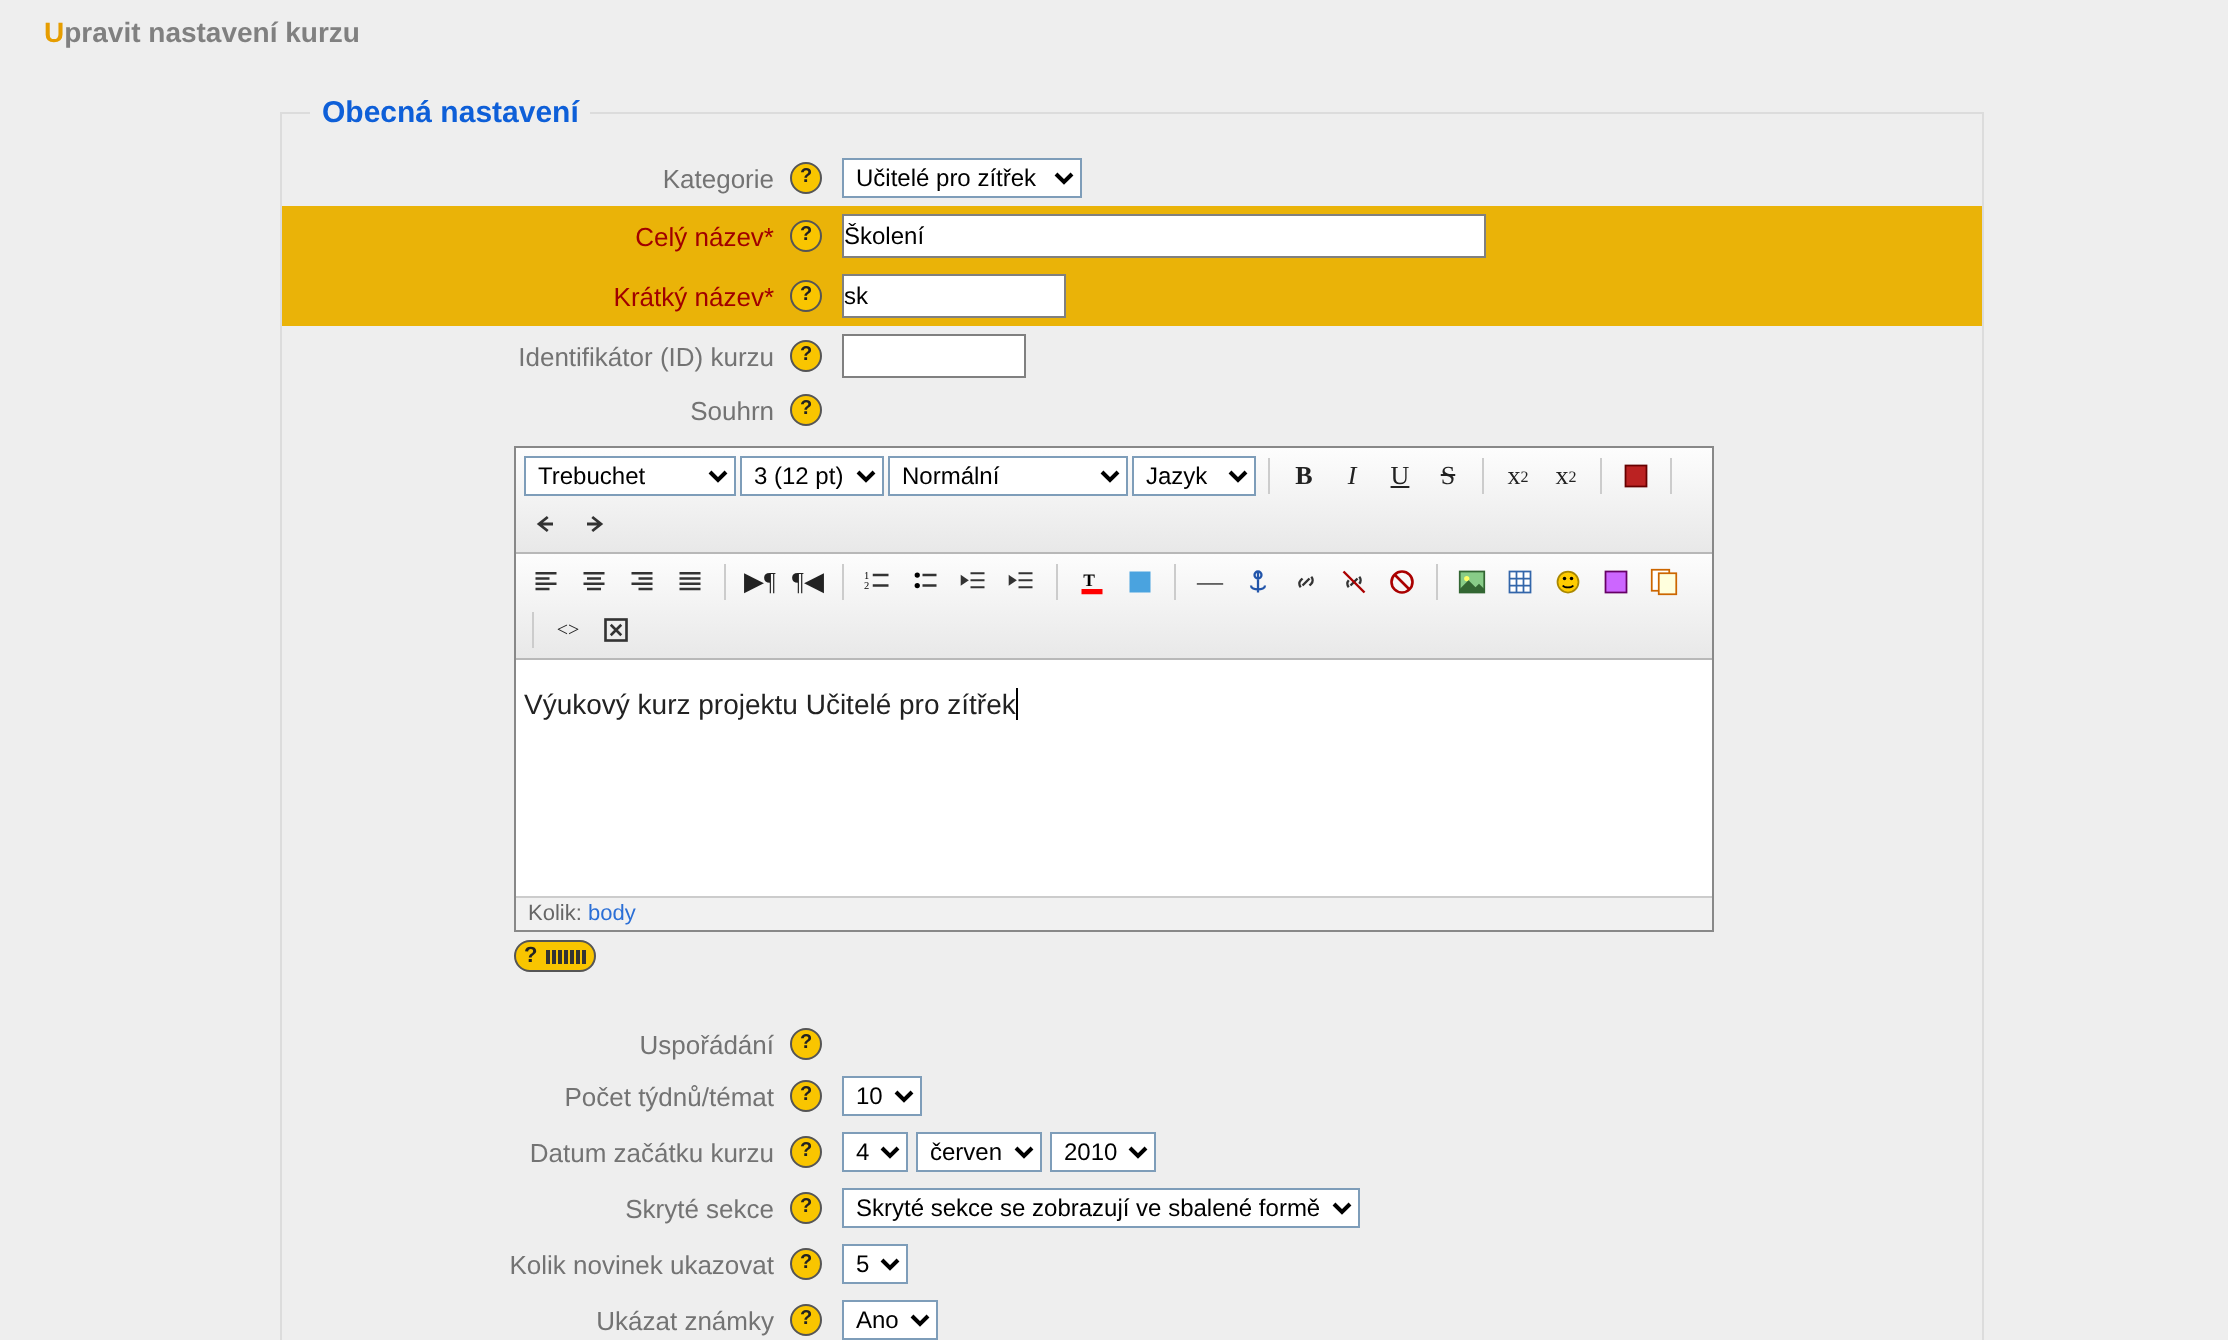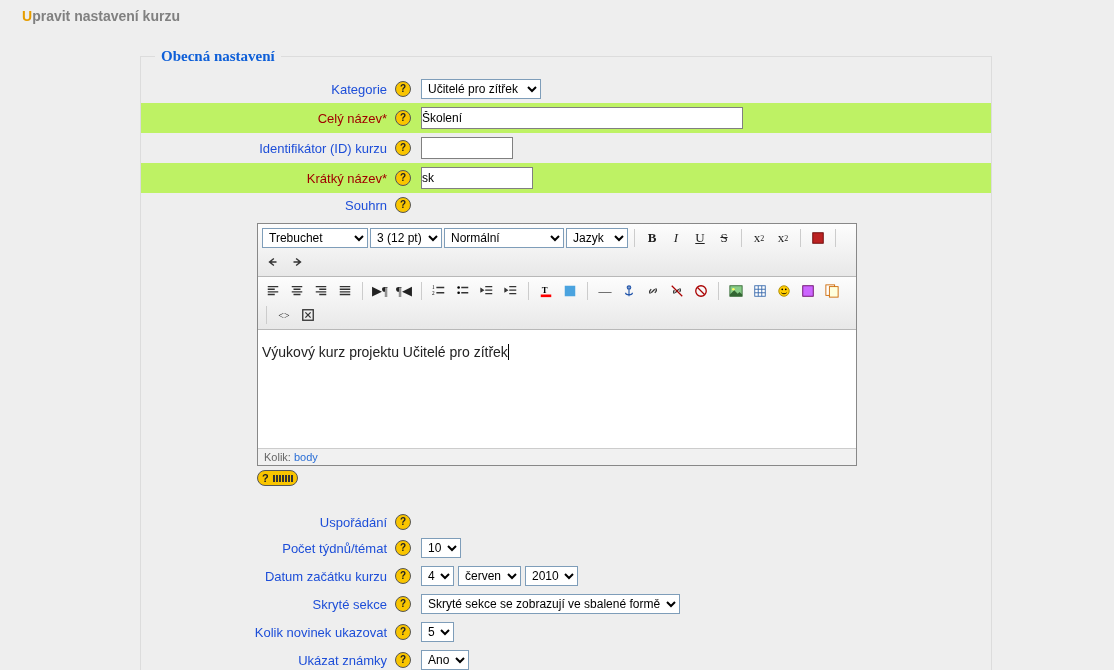--- a/index.html
+++ b/index.html
@@ -34,35 +34,34 @@
     border-radius: 0;
     padding: 0;
     margin: 0;
   }
   fieldset.section legend {
     color: #0e5fd8;
     font-weight: bold;
     font-size: 15px;
     padding: 0 6px;
     margin-left: 14px;
-    font-family: Liberation Serif, serif;
   }
   .row {
     display: flex;
     align-items: center;
     padding: 4px 0;
   }
   .row.hi {
-    background: #bef264;
+    background: #eab308;
   }
   .lbl {
     width: 246px;
     text-align: right;
     padding-right: 4px;
-    color: #1d4ed8;
+    color: #737373;
     font-size: 13px;
   }
   .lbl.req { color: #a00000; }
   .help {
     width: 14px;
     height: 14px;
     border-radius: 50%;
     background: #f9c500;
     border: 1px solid #555;
     display: inline-flex;
@@ -222,33 +221,33 @@
       </div>
 
       <div class="row hi">
         <div class="lbl req">Celý název*</div>
         <span class="help"></span>
         <div class="ctrl">
           <input type="text" style="width: 320px;" value="Školení">
         </div>
       </div>
 
-      <div class="row">
-        <div class="lbl">Identifikátor (ID) kurzu</div>
-        <span class="help"></span>
-        <div class="ctrl">
-          <input type="text" style="width: 90px;" value="">
-        </div>
-      </div>
-
       <div class="row hi">
         <div class="lbl req">Krátký název*</div>
         <span class="help"></span>
         <div class="ctrl">
           <input type="text" style="width: 110px;" value="sk">
+        </div>
+      </div>
+
+      <div class="row">
+        <div class="lbl">Identifikátor (ID) kurzu</div>
+        <span class="help"></span>
+        <div class="ctrl">
+          <input type="text" style="width: 90px;" value="">
         </div>
       </div>
 
       <div class="row rownosep">
         <div class="lbl">Souhrn</div>
         <span class="help"></span>
       </div>
 
       <div class="editor-wrap">
         <div class="editor">

